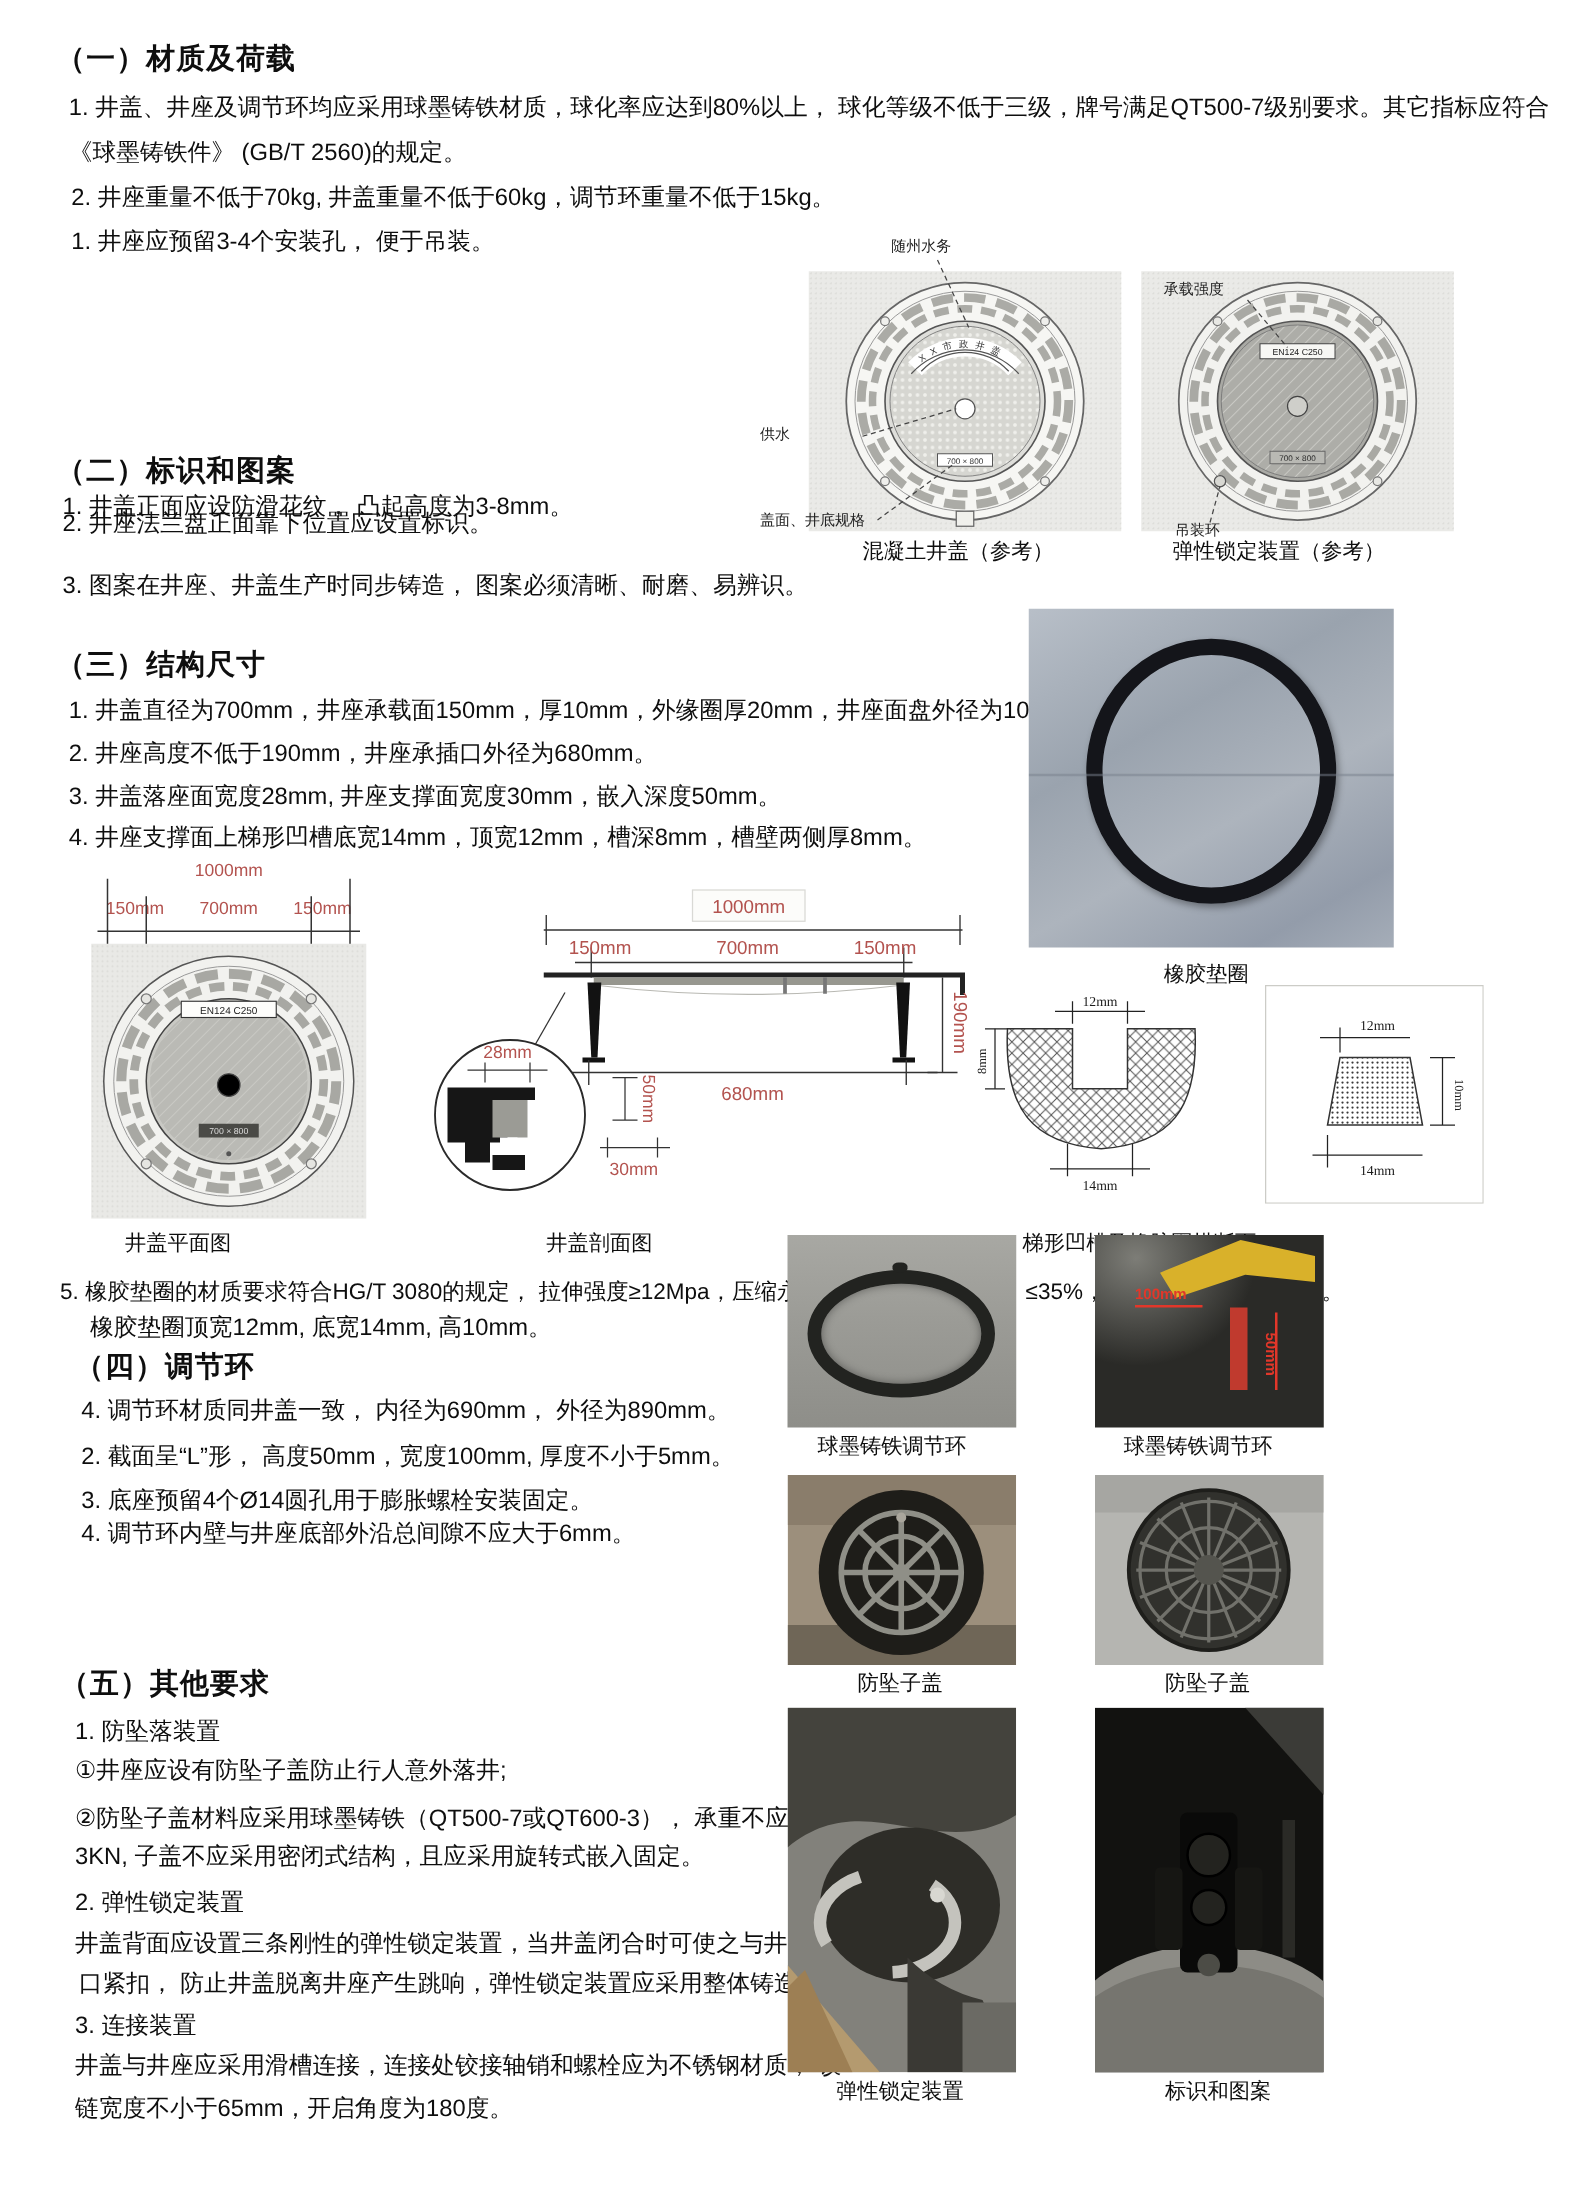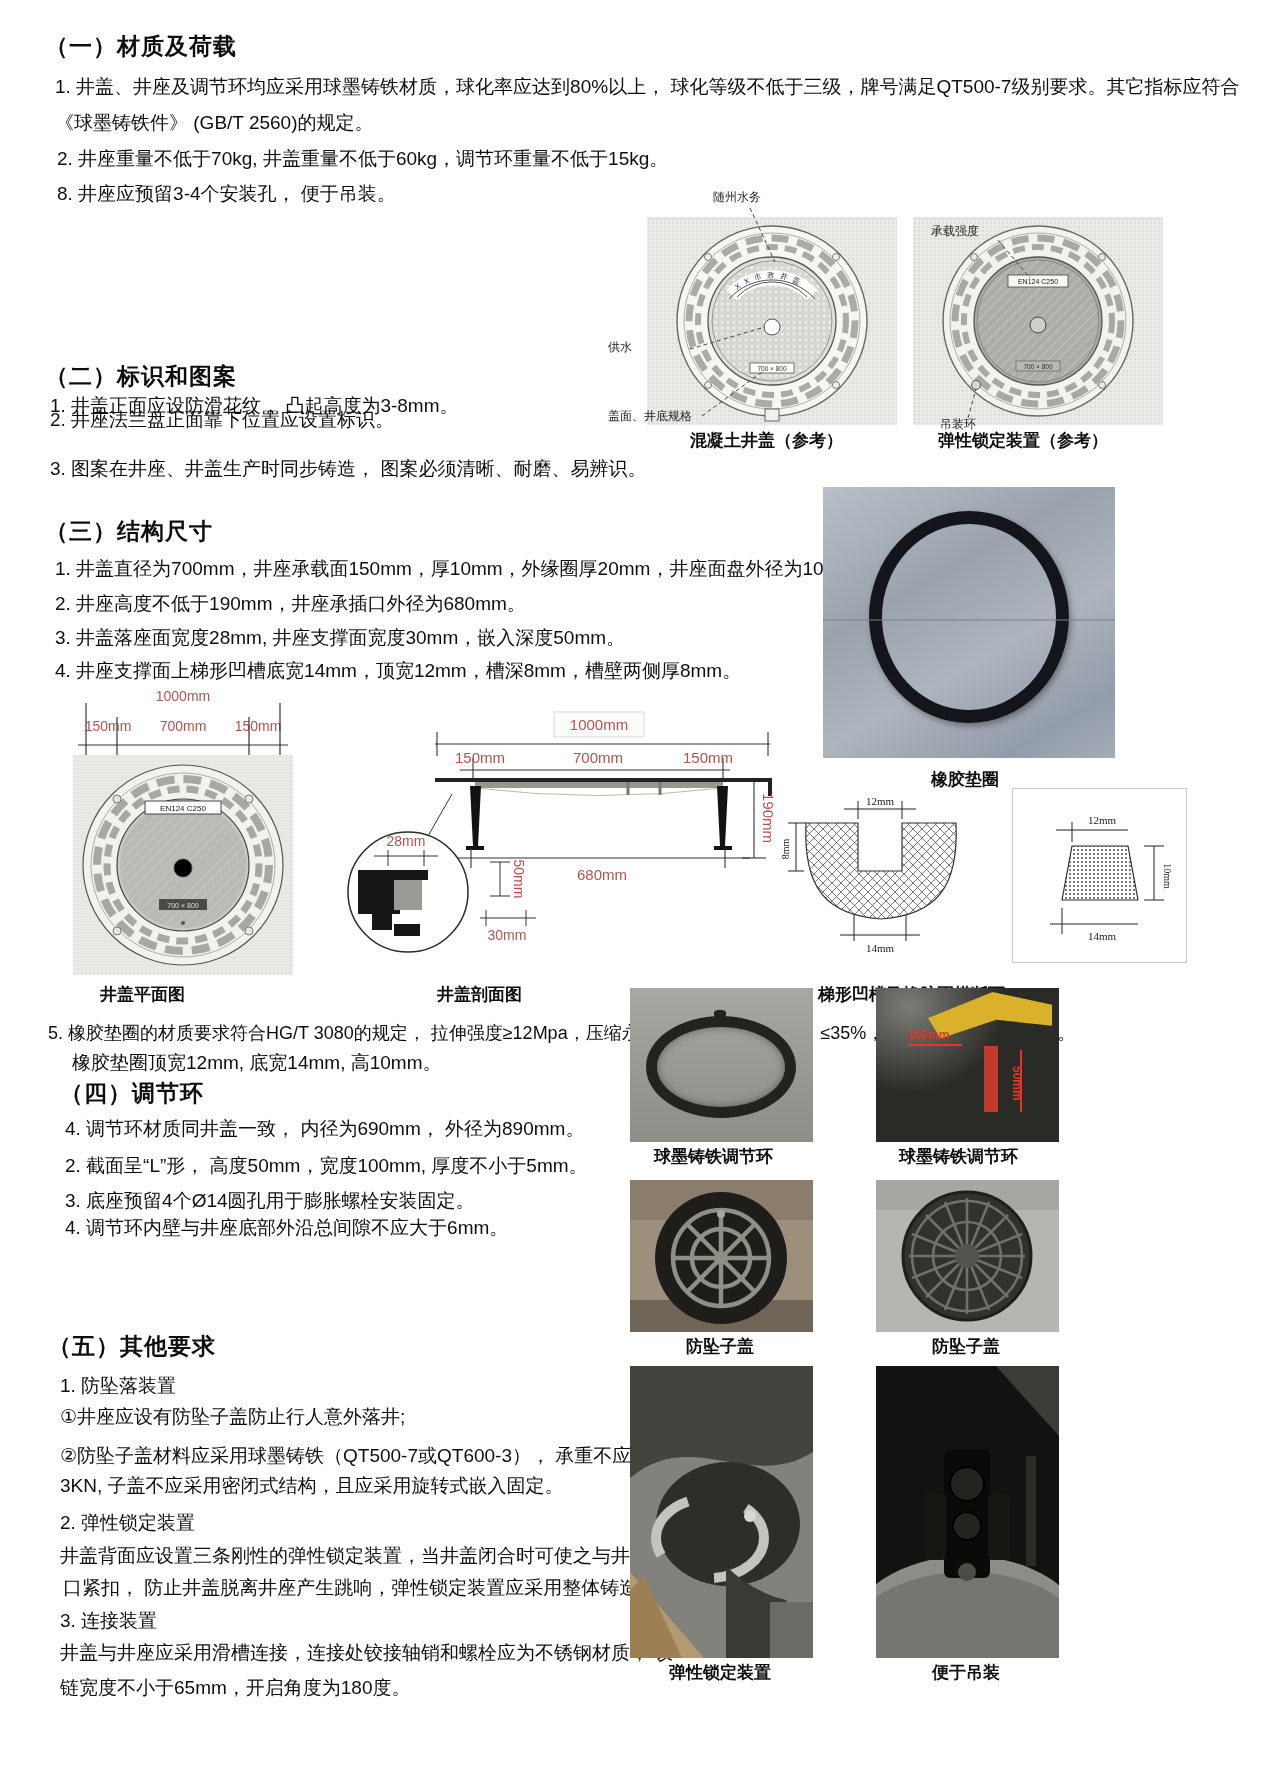--- a/index.html
+++ b/index.html
@@ -2,21 +2,21 @@
 <html><head>
 <meta charset="utf-8">
 <style>
   *{margin:0;padding:0;box-sizing:border-box}
   html,body{background:#fff}
   body{width:1267px;height:1768px;position:relative;overflow:hidden;
        font-family:"Liberation Sans","DejaVu Sans",sans-serif;color:#0e0e0e}
   .t{position:absolute;white-space:nowrap;line-height:1.2}
   .h{font-size:23px;font-weight:bold;letter-spacing:1px}
   .b{font-size:19px}
-  .cap{font-size:17px;font-weight:bold}
+  .cap{font-size:17px;font-weight:normal}
   .sm{font-size:12px;color:#222}
   .panel{position:absolute;background-color:#eaeae7;
          background-image:radial-gradient(#dcdcd8 .8px,transparent .8px);
          background-size:4px 4px}
   .photo{position:absolute;overflow:hidden}
   .abs{position:absolute}
   svg text{font-family:"Liberation Sans","DejaVu Sans",sans-serif}
   .dim{fill:#b3534f}
   .serifdim{font-family:"Liberation Serif","DejaVu Serif",serif;fill:#1a1a1a}
   .redlbl{position:absolute;color:#e2372a;font-size:12px;font-weight:bold;white-space:nowrap}
@@ -47,21 +47,21 @@
       <rect width="4" height="4" fill="#e9e9e6"></rect>
         <circle cx="2" cy="2" r="0.8" fill="#dcdcd8"></circle>
     </pattern>
   </defs>
 </svg>
 
 <div class="t h" style="left:45px;top:33px">（一）材质及荷载</div>
 <div class="t b" style="left:55px;top:76px">1. 井盖、井座及调节环均应采用球墨铸铁材质，球化率应达到80%以上， 球化等级不低于三级，牌号满足QT500-7级别要求。其它指标应符合</div>
 <div class="t b" style="left:55px;top:112px">《球墨铸铁件》 (GB/T 2560)的规定。</div>
 <div class="t b" style="left:57px;top:148px">2. 井座重量不低于70kg, 井盖重量不低于60kg，调节环重量不低于15kg。</div>
-<div class="t b" style="left:57px;top:183px">8. 井座应预留3-4个安装孔， 便于吊装。</div>
+<div class="t b" style="left:57px;top:183px">1. 井座应预留3-4个安装孔， 便于吊装。</div>
 
 <div class="panel" style="left:647px;top:217px;width:250px;height:208px">
   <svg width="250" height="208" viewBox="0 0 250 208">
     <circle cx="125" cy="104" r="95" fill="#f6f6f3" stroke="#666" stroke-width="1.4"></circle>
     <circle cx="125" cy="104" r="88" fill="none" stroke="#999" stroke-width="0.8"></circle>
     <circle cx="125" cy="104" r="83" fill="none" stroke="#ababa6" stroke-width="7" stroke-dasharray="17 9"></circle>
     <circle cx="125" cy="104" r="74" fill="none" stroke="#ababa6" stroke-width="6" stroke-dasharray="12 7"></circle>
     <circle cx="61" cy="40" r="3.5" fill="#efefec" stroke="#777"></circle>
     <circle cx="189" cy="40" r="3.5" fill="#efefec" stroke="#777"></circle>
     <circle cx="61" cy="168" r="3.5" fill="#efefec" stroke="#777"></circle>
@@ -365,13 +365,13 @@
     <rect x="68" y="84" width="46" height="128" rx="6" fill="#0a0a09"></rect>
     <rect x="48" y="128" width="22" height="66" rx="4" fill="#161613"></rect>
     <rect x="112" y="128" width="22" height="66" rx="4" fill="#161613"></rect>
     <circle cx="91" cy="118" r="17" fill="#23231f" stroke="#000" stroke-width="2"></circle>
     <circle cx="91" cy="160" r="14" fill="#23231f" stroke="#000" stroke-width="2"></circle>
     <circle cx="91" cy="206" r="9" fill="#4c4c46"></circle>
     <rect x="150" y="90" width="10" height="110" fill="#2a2a26"></rect>
   </svg>
 </div>
 <div class="t cap" style="left:669px;top:1663px">弹性锁定装置</div>
-<div class="t cap" style="left:932px;top:1663px">便于吊装</div>
+<div class="t cap" style="left:932px;top:1663px">标识和图案</div>
 
 </body></html>

